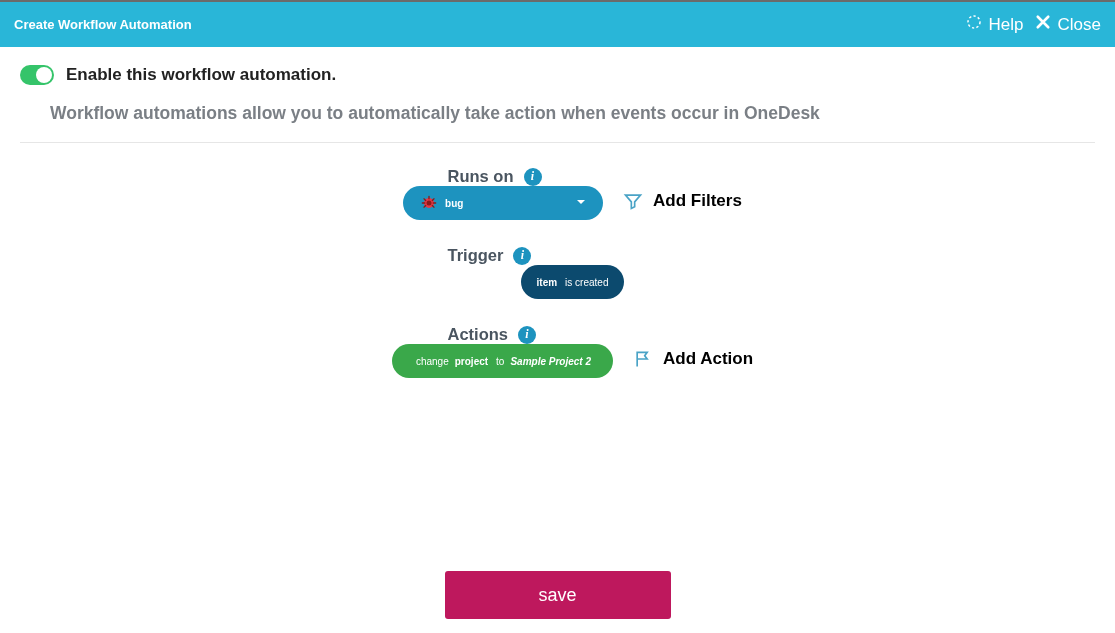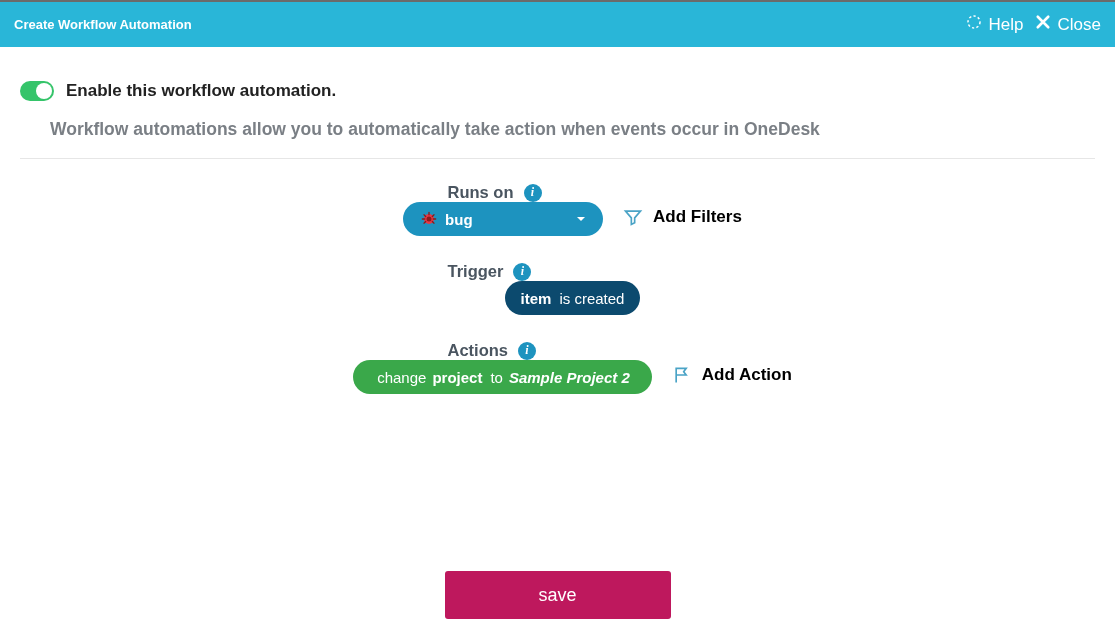--- a/index.html
+++ b/index.html
@@ -32,21 +32,21 @@
   }
   .titlebar-btn {
     display: flex;
     align-items: center;
     gap: 6px;
     font-size: 17px;
     cursor: pointer;
   }
   .titlebar-btn svg { width: 18px; height: 18px; fill: #fff; stroke: #fff; }
   .body-inner {
-    padding: 34px 20px 0 20px;
+    padding: 18px 20px 0 20px;
   }
   .enable-row {
     display: flex;
     align-items: center;
     gap: 12px;
     margin-bottom: 18px;
   }
   .toggle {
     width: 34px;
     height: 20px;
@@ -115,21 +115,21 @@
   .row-controls {
     display: flex;
     align-items: center;
     gap: 20px;
   }
   .pill {
     display: inline-flex;
     align-items: center;
     border-radius: 18px;
     color: #fff;
-    font-size: 15px;
+    font-size: 10px;
     height: 34px;
     padding: 0 16px;
     gap: 6px;
     cursor: pointer;
     white-space: nowrap;
   }
   .pill-blue {
     background: #1d93bf;
     width: 200px;
     justify-content: flex-start;

